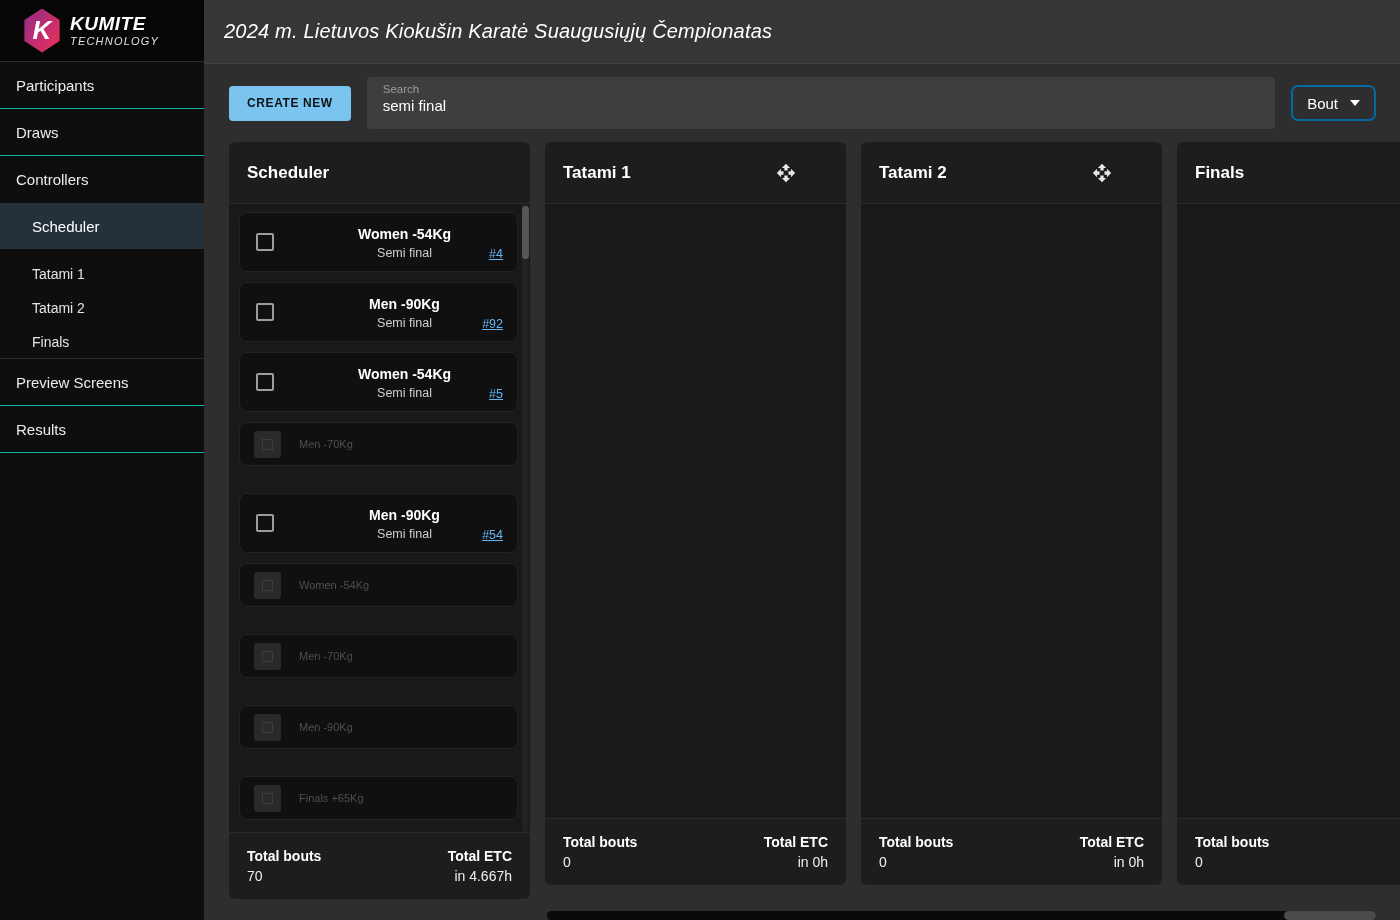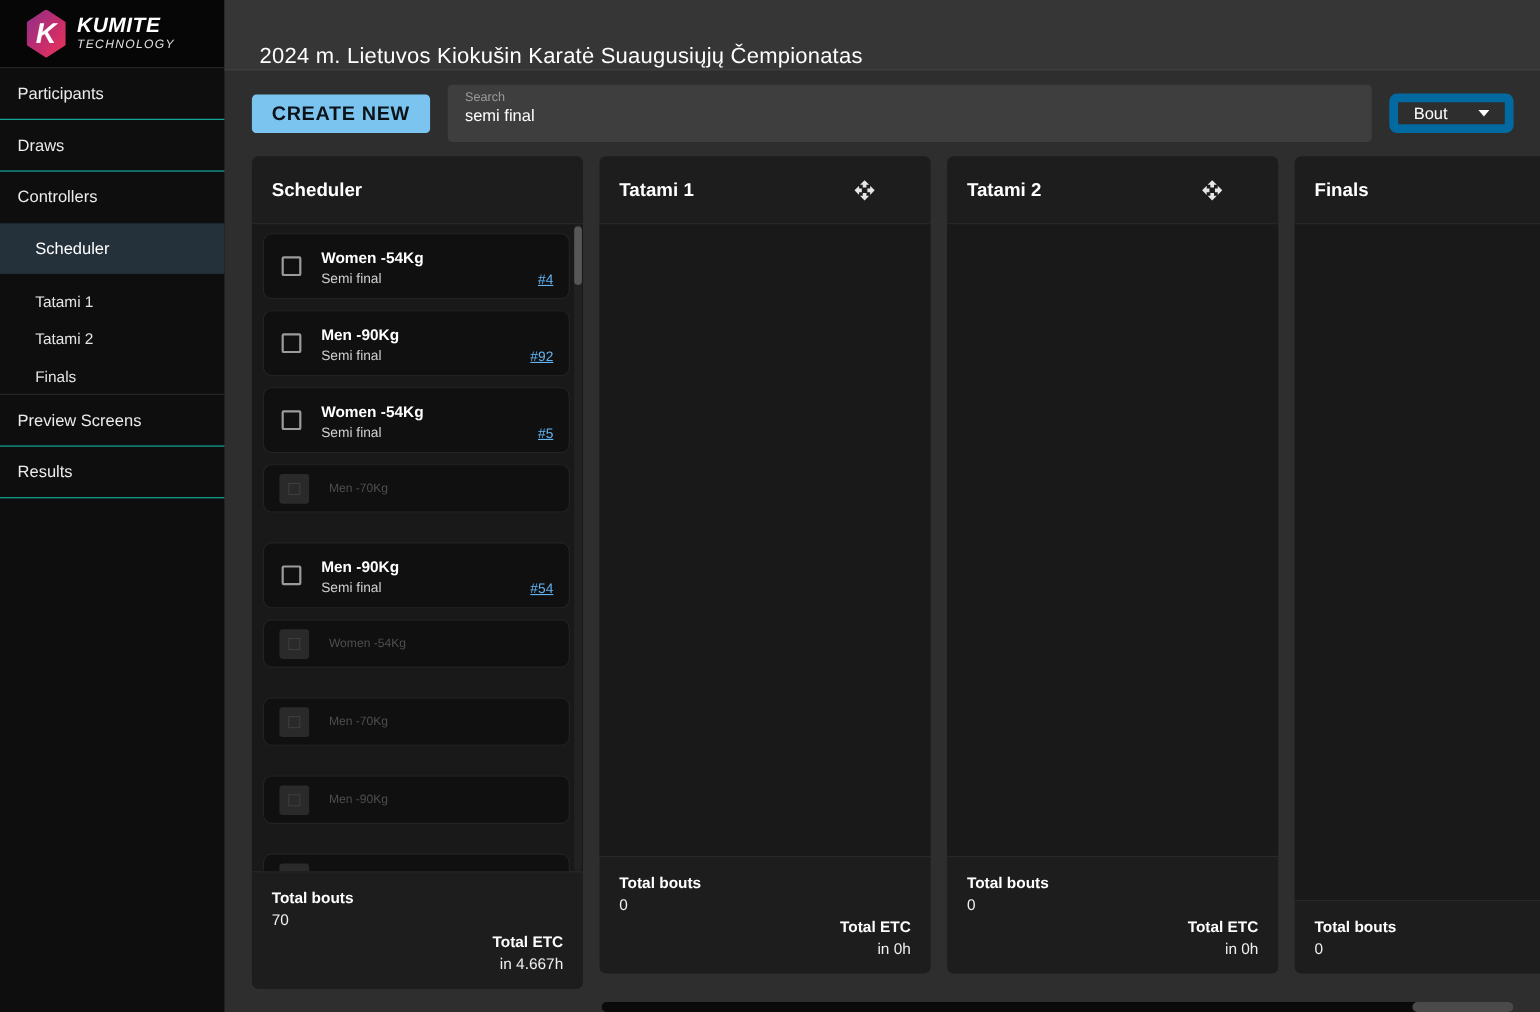--- a/index.html
+++ b/index.html
@@ -18,52 +18,52 @@
   .logo-text .brand { color:#fff; font-size:19px; font-weight:800; font-style:italic; letter-spacing:.5px; }
   .logo-text .brand-sub { color:#e0e0e0; font-size:11px; font-weight:300; font-style:italic; letter-spacing:1.2px; margin-top:3px; }
   .nav-item { height:47px; display:flex; align-items:center; padding-left:16px; font-size:15px;
     border-bottom:1px solid #14b8a6; cursor:pointer; color:#ececec; }
   .nav-sub { padding-left:32px; font-size:14px; border-bottom:none; height:34px; color:#e4e4e4; }
   .nav-sub.active { background:#24313a; height:46px; font-size:15px; color:#fff; }
   .nav-group-end { border-bottom:1px solid #2a2a2a; }
 
   
   .main { flex:1; display:flex; flex-direction:column; min-width:0; }
-  .topbar { height:64px; background:#363636; display:flex; align-items:flex-end; padding-left:32px;
-    border-bottom:1px solid #404040; }
+  .topbar { height:64px; background:#363636; display:flex; align-items:center; padding-left:20px;
+    border-bottom:1px solid #404040;font-style:italic; }
   .topbar h1 { color:#fff; font-size:20px; font-weight:400; letter-spacing:.2px; }
 
   .toolbar { height:78px; display:flex; align-items:center; padding:0 24px 0 25px; }
   .btn-create { background:#7cc4f0; color:#0c1318; border:none; border-radius:4px; height:35px; padding:0 18px;
-    font-size:18px; font-weight:700; letter-spacing:.6px; cursor:pointer; font-family:inherit; }
+    font-size:12px; font-weight:700; letter-spacing:.6px; cursor:pointer; font-family:inherit; }
   .search-box { flex:1; margin:0 16px; background:#3e3e3e; border-radius:4px; height:52px; padding:6px 16px 0; cursor:text; }
   .search-label { font-size:11.5px; color:#9b9b9b; }
   .search-value { font-size:15px; color:#fff; margin-top:2px; }
-  .btn-bout { display:flex; align-items:center; gap:28px; background:transparent; border:8px solid #0369a1;
+  .btn-bout { display:flex; align-items:center; gap:12px; background:transparent; border:2px solid #0369a1;
     border-radius:7px; height:36px; padding:0 14px; color:#fff; font-size:15px; cursor:pointer; font-family:inherit; }
   .caret-down { width:0; height:0; border-left:5px solid transparent; border-right:5px solid transparent;
     border-top:6px solid #fff; display:inline-block; }
 
   
   .boards { display:flex; gap:15px; padding-left:25px; align-items:flex-start; }
   .panel { width:301px; min-width:301px; background:#1d1d1d; border-radius:6px; display:flex; flex-direction:column; overflow:hidden; }
   .panel.h-sched { height:757px; }
   .panel.h-board { height:743px; }
   .panel-header { height:62px; min-height:62px; display:flex; align-items:center; padding:0 18px;
     border-bottom:1px solid #2c2c2c; }
   .panel-header .ptitle { color:#fff; font-size:17px; font-weight:700; flex:1; }
   .hicon { color:#e6e6e6; display:flex; align-items:center; justify-content:center; width:28px; height:28px; cursor:pointer; }
   .panel-body { flex:1; background:#191919; position:relative; }
-  .panel-footer { border-top:1px solid #2c2c2c; padding:13px 18px; display:flex; justify-content:space-between;flex-direction:column; }
+  .panel-footer { border-top:1px solid #2c2c2c; padding:13px 18px; display:flex; justify-content:space-between; }
   .pf-label { color:#fff; font-size:14px; font-weight:700; line-height:20px; }
   .pf-value { color:#f0f0f0; font-size:14px; line-height:20px; }
   .pf-right { text-align:right; }
 
   
-  .card-list { flex:1; background:#191919; padding:8px 12px 0 10px; position:relative; overflow:hidden; }
+  .card-list { flex:1; background:#191919; padding:8px 12px 0 10px; position:relative; overflow:hidden;text-align:center; }
   .card { background:#101010; border:1px solid #232323; border-radius:8px; position:relative; }
   .card.active { height:60px; margin-bottom:10px; display:flex; align-items:center; cursor:pointer; }
   .card.dim { height:44px; margin-bottom:27px; display:flex; align-items:center; }
   .checkbox { width:18px; height:18px; border:2px solid #9c9c9c; border-radius:2px; margin:0 18px 0 16px; cursor:pointer; }
   .card-main { flex:1; padding-top:2px; }
   .card-title { color:#fff; font-size:14px; font-weight:700; }
   .card-sub { color:#cfcfcf; font-size:12.5px; margin-top:4px; }
   .card-link { color:#64b5f6; font-size:12.5px; text-decoration:underline; position:absolute; right:14px; bottom:10px; cursor:pointer; }
   .dim-box { width:27px; height:27px; background:#2a2a2a; border-radius:3px; margin:0 18px 0 14px;
     display:flex; align-items:center; justify-content:center; }

